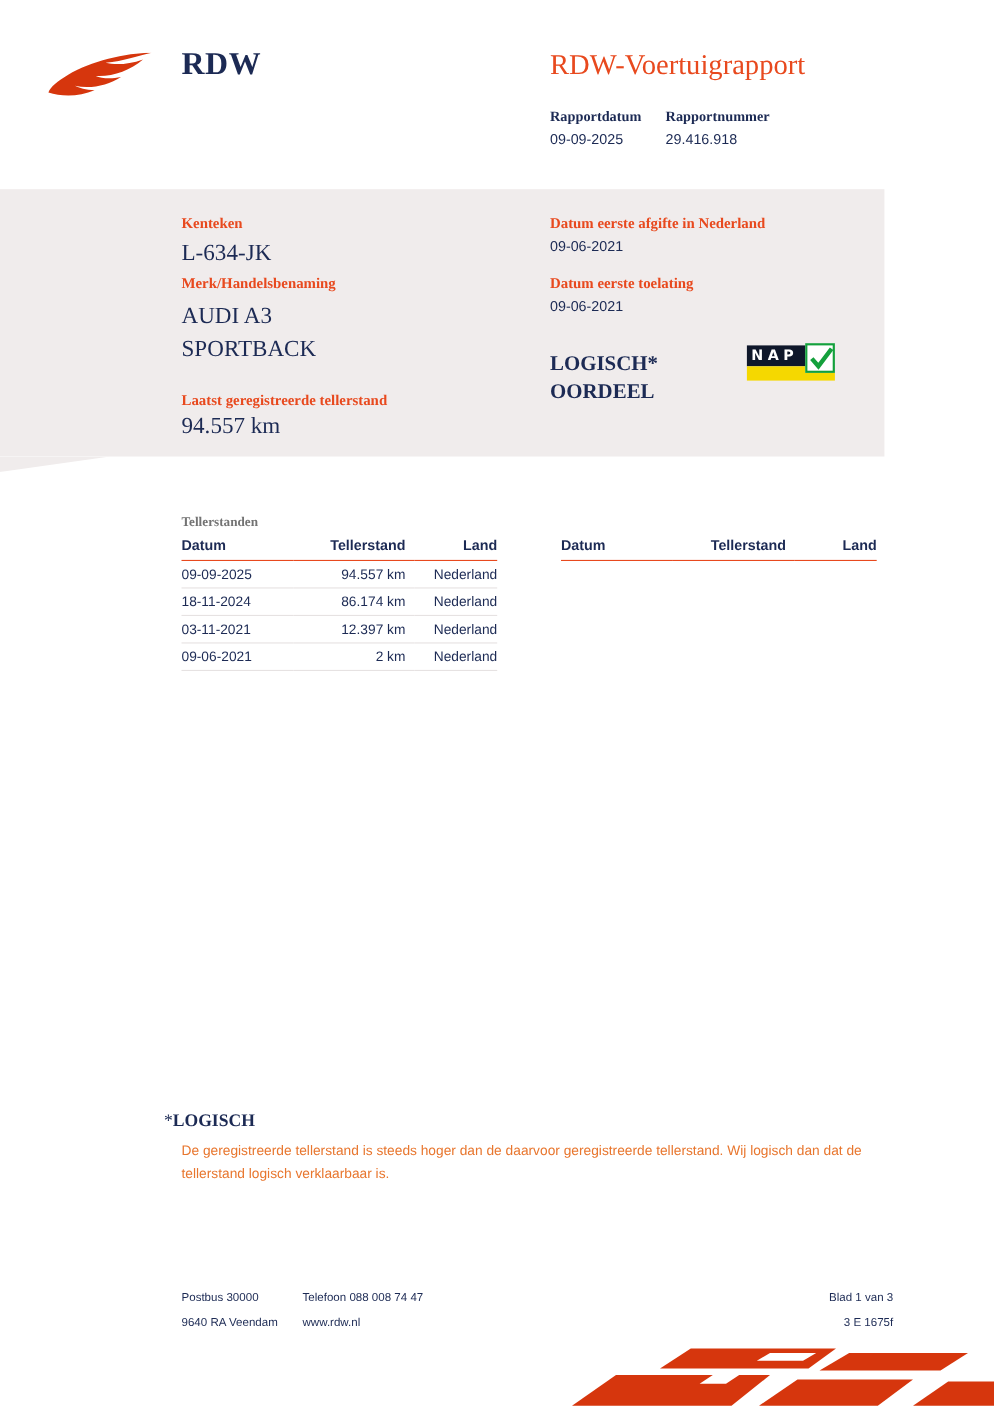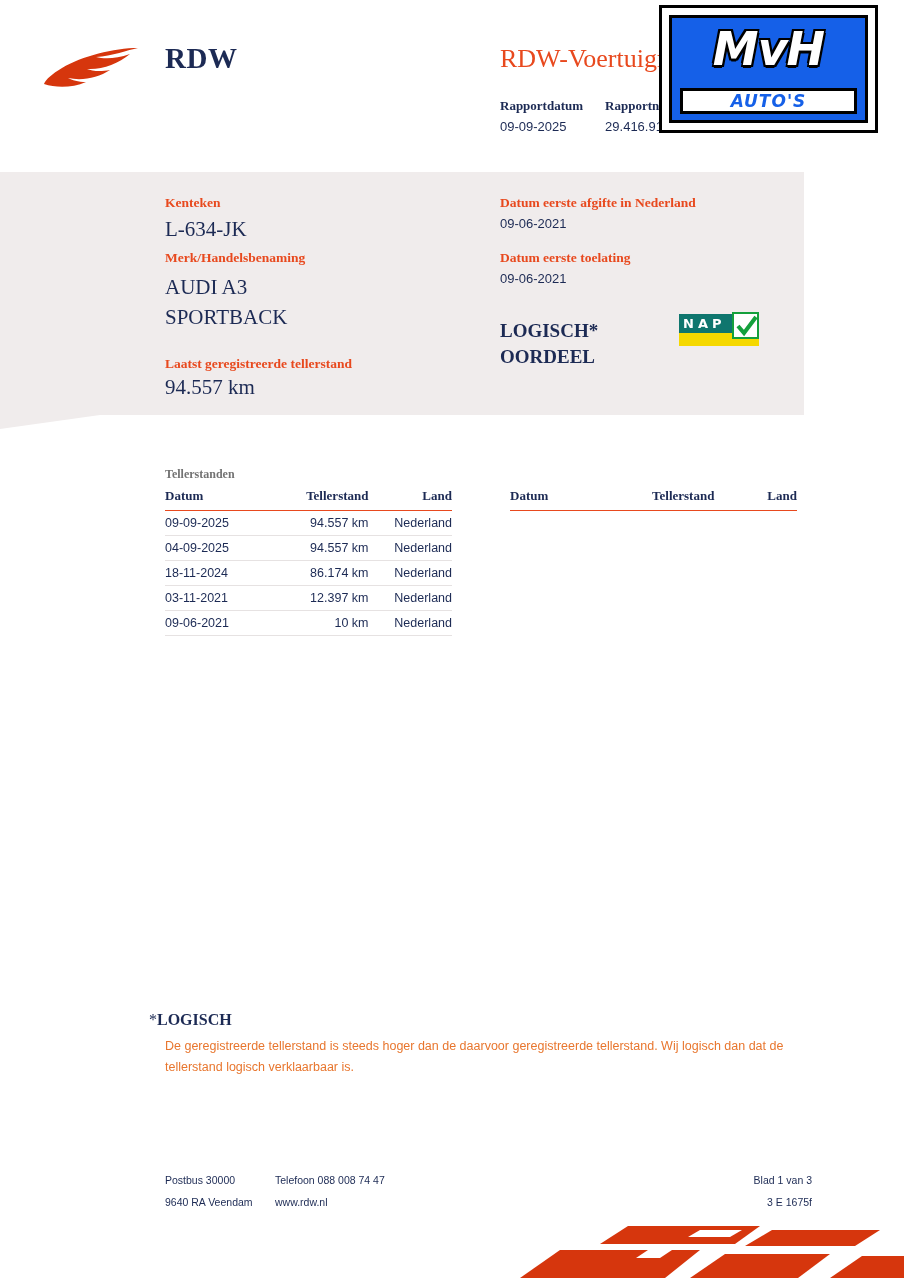--- a/index.html
+++ b/index.html
@@ -182,21 +182,21 @@
     position: absolute;
     left: 679px;
     top: 314px;
     width: 80px;
     height: 32px;
   }
   .nap-top {
     position: absolute;
     top: 0; left: 0;
     width: 60px; height: 19px;
-    background: #0f766e;
+    background: #0f172a;
     color: #ffffff;
     font-family: "DejaVu Sans", sans-serif;
     font-weight: bold;
     font-size: 13px;
     letter-spacing: 4px;
     text-align: left;
     padding-left: 4px;
     box-sizing: border-box;
     line-height: 19px;
   }
@@ -230,21 +230,21 @@
   }
   table.tellers {
     position: absolute;
     border-collapse: collapse;
     font-size: 12.5px;
     color: #1c2a54;
   }
   table.tellers.left { left: 165px; top: 488px; width: 287px; }
   table.tellers.right { left: 510px; top: 488px; width: 287px; }
   table.tellers th {
-    font-family: Liberation Serif, serif;
+    font-family: Liberation Sans, sans-serif;
     font-weight: bold;
     font-size: 13px;
     padding: 0 0 6px 0;
     border-bottom: 1.5px solid #e8491e;
     white-space: nowrap;
   }
   table.tellers td {
     padding: 5px 0 5px 0;
     border-bottom: 1px solid #e6e2e2;
     white-space: nowrap;
@@ -319,26 +319,20 @@
         <div class="meta-label">Rapportdatum</div>
         <div class="meta-value">09-09-2025</div>
       </div>
       <div class="meta-block">
         <div class="meta-label">Rapportnummer</div>
         <div class="meta-value">29.416.918</div>
       </div>
     </div>
   </div>
 
-  <div class="dealer-sticker">
-    <div class="dealer-inner">
-      <div class="dealer-name">MvH</div>
-      <div class="dealer-sub">AUTO'S</div>
-    </div>
-  </div>
 
   <div class="summary-band"></div>
   <div class="summary-notch"></div>
 
   <div class="sum-label" style="left:165px; top:195px;">Kenteken</div>
   <div class="sum-value" style="left:165px; top:217px;">L-634-JK</div>
 
   <div class="sum-label" style="left:165px; top:250px;">Merk/Handelsbenaming</div>
   <div class="sum-value" style="left:165px; top:275px;">AUDI A3</div>
   <div class="sum-value" style="left:165px; top:305px;">SPORTBACK</div>
@@ -377,37 +371,32 @@
         <th class="col-land">Land</th>
       </tr>
     </thead>
     <tbody>
       <tr>
         <td class="col-date">09-09-2025</td>
         <td class="col-km">94.557 km</td>
         <td class="col-land">Nederland</td>
       </tr>
       <tr>
-        <td class="col-date">04-09-2025</td>
-        <td class="col-km">94.557 km</td>
-        <td class="col-land">Nederland</td>
-      </tr>
-      <tr>
         <td class="col-date">18-11-2024</td>
         <td class="col-km">86.174 km</td>
         <td class="col-land">Nederland</td>
       </tr>
       <tr>
         <td class="col-date">03-11-2021</td>
         <td class="col-km">12.397 km</td>
         <td class="col-land">Nederland</td>
       </tr>
       <tr>
         <td class="col-date">09-06-2021</td>
-        <td class="col-km">10 km</td>
+        <td class="col-km">2 km</td>
         <td class="col-land">Nederland</td>
       </tr>
     </tbody>
   </table>
 
   <table class="tellers right">
     <thead>
       <tr>
         <th class="col-date">Datum</th>
         <th class="col-km">Tellerstand</th>

